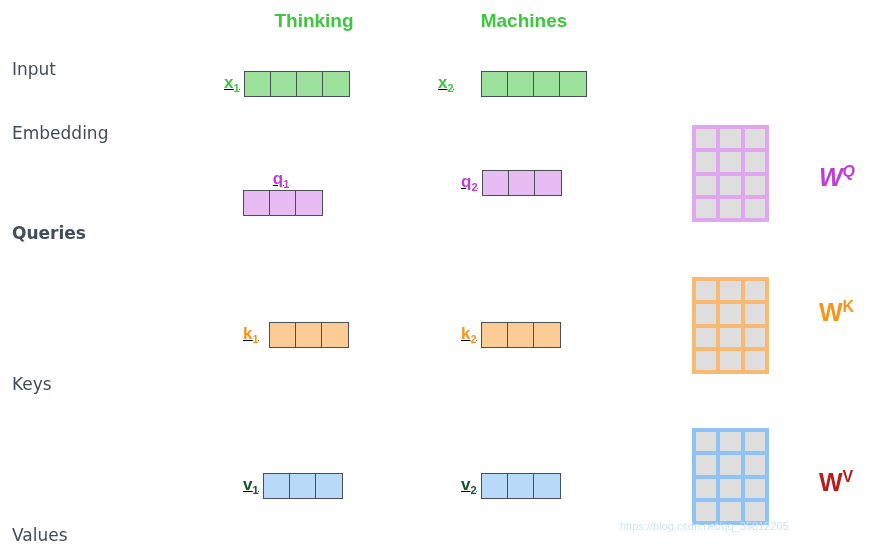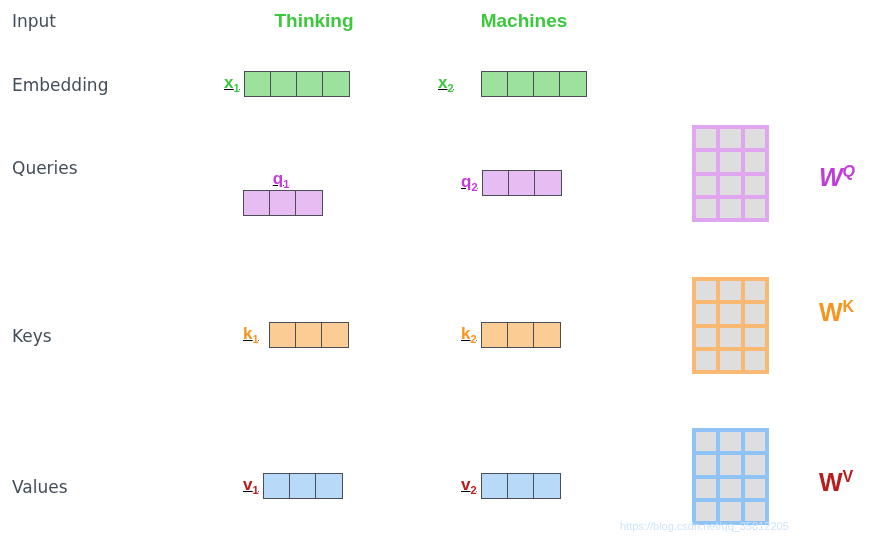--- a/index.html
+++ b/index.html
@@ -24,20 +24,21 @@
   
   .row-label {
     position: absolute;
     left: 12px;
     color: #434d59;
     font-size: 17px;
     font-family: "DejaVu Sans", sans-serif;
     font-weight: 400;
     white-space: nowrap;
     line-height: 1;
+    margin-top: 48px;
   }
 
   
   .col-header {
     position: absolute;
     color: #3cc83c;
     font-size: 19px;
     font-weight: bold;
     font-family: "Liberation Sans", sans-serif;
     white-space: nowrap;
@@ -75,21 +76,21 @@
     border-right: 1.5px solid #4a4f57;
     box-sizing: border-box;
   }
   .vec-cells .cell:last-child {
     border-right: none;
   }
 
   .tag-green  { color: #3cc83c; }
   .tag-purple { color: #c13bd8; }
   .tag-orange { color: #f7941e; }
-  .tag-blue   { color: #b91c1c; }
+  .tag-blue   { color: #14532d; }
 
   .fill-green  { background: #9ce29c; }
   .fill-purple { background: #e6bcf2; }
   .fill-orange { background: #fbcd94; }
   .fill-blue   { background: #b8d9f8; }
 
   
   .matrix {
     position: absolute;
     display: grid;
@@ -137,21 +138,21 @@
     line-height: 1;
   }
 </style>
 </head>
 <body>
 
 <div class="canvas">
 
   <div class="row-label" style="top:13px;">Input</div>
   <div class="row-label" style="top:77px;">Embedding</div>
-  <div class="row-label" style="top:160px;">Queries</div>
+  <div class="row-label" style="top:177px;font-weight:bold;">Queries</div>
   <div class="row-label" style="top:328px;">Keys</div>
   <div class="row-label" style="top:479px;">Values</div>
 
   <div class="col-header" style="left:434px; top:11px; width:180px;">Machines</div>
   <div class="col-header" style="left:224px; top:11px; width:180px;">Thinking</div>
 
   <div class="vector-group" style="left:224px; top:71px;">
     <span class="vec-tag tag-green">x<sub>1</sub></span>
     <span class="vec-cells">
       <span class="cell fill-green"></span>

